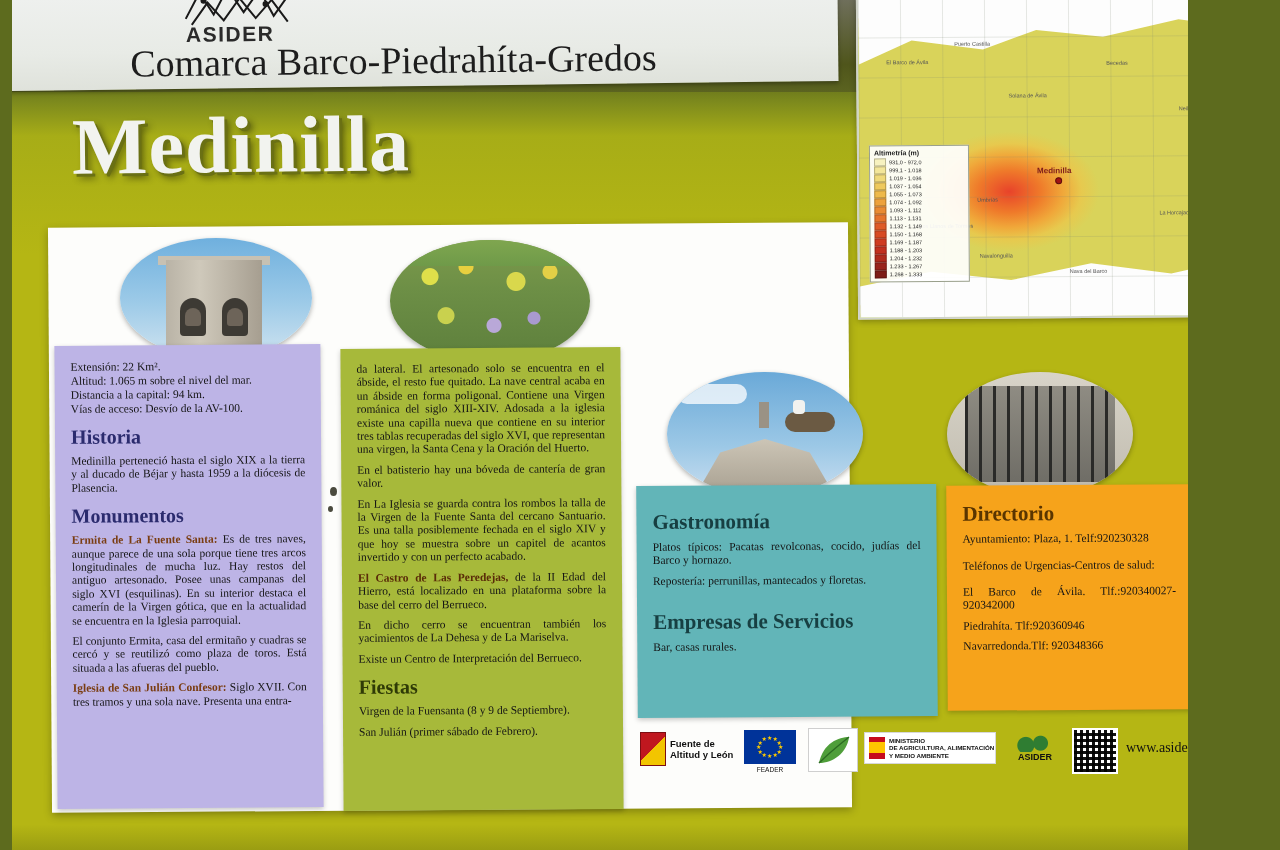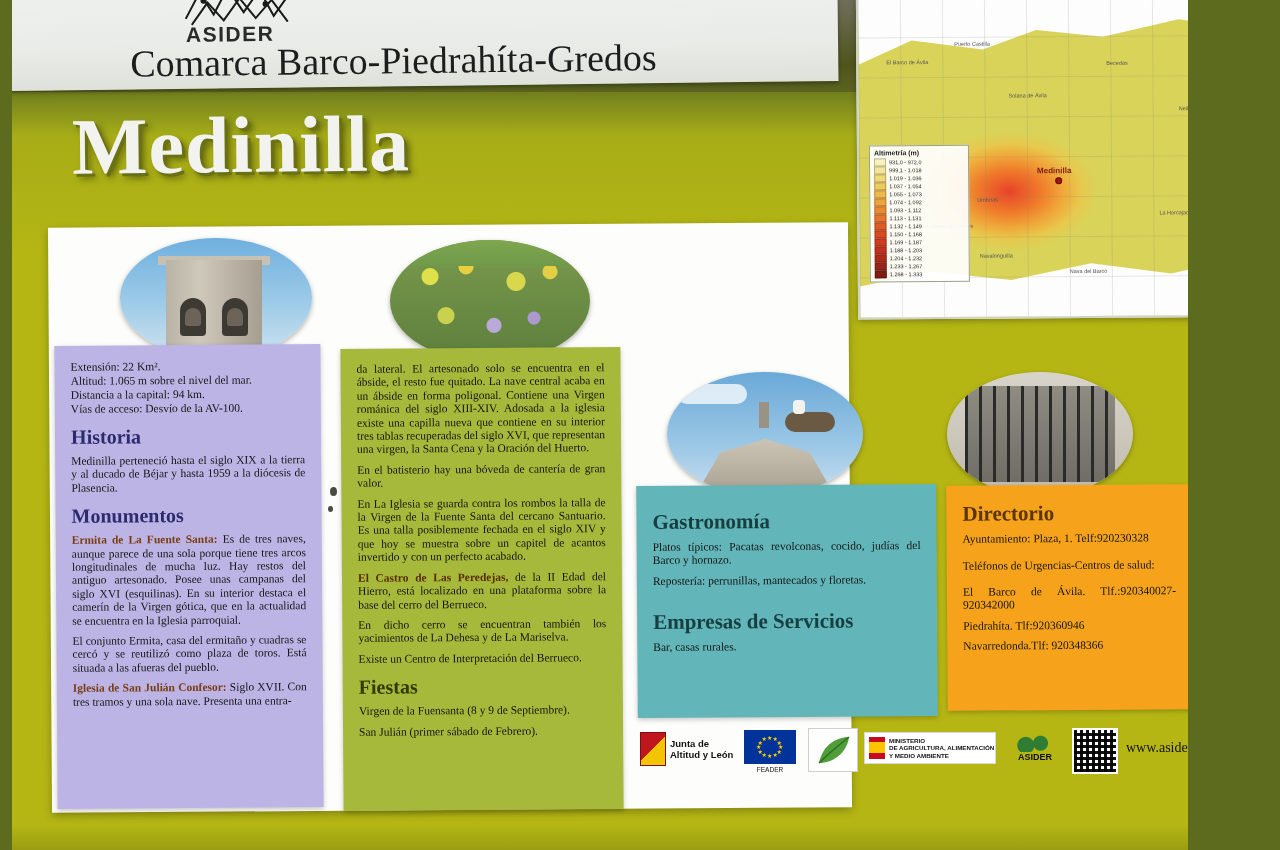--- a/index.html
+++ b/index.html
@@ -518,21 +518,21 @@
           <span class="sim-ic"></span>
           <span class="sim-tx">IGLESIA</span>
         </div>
       </div>
   </div>
 
   <div class="footer">
     <div class="logo jcyl">
       <div class="jcyl-shield"></div>
       <div class="jcyl-text">
-        <div>Junta de</div>
+        <div>Fuente de</div>
         <div>Altitud y León</div>
       </div>
     </div>
 
     <div class="logo eu">
       <div class="eu-flag" id="eu-flag">
           <span class="eu-star" style="left: 23px; top: 4px;">★</span>
           <span class="eu-star" style="left: 28.5px; top: 5.20577px;">★</span>
           <span class="eu-star" style="left: 32.5263px; top: 8.5px;">★</span>
           <span class="eu-star" style="left: 34px; top: 13px;">★</span>

